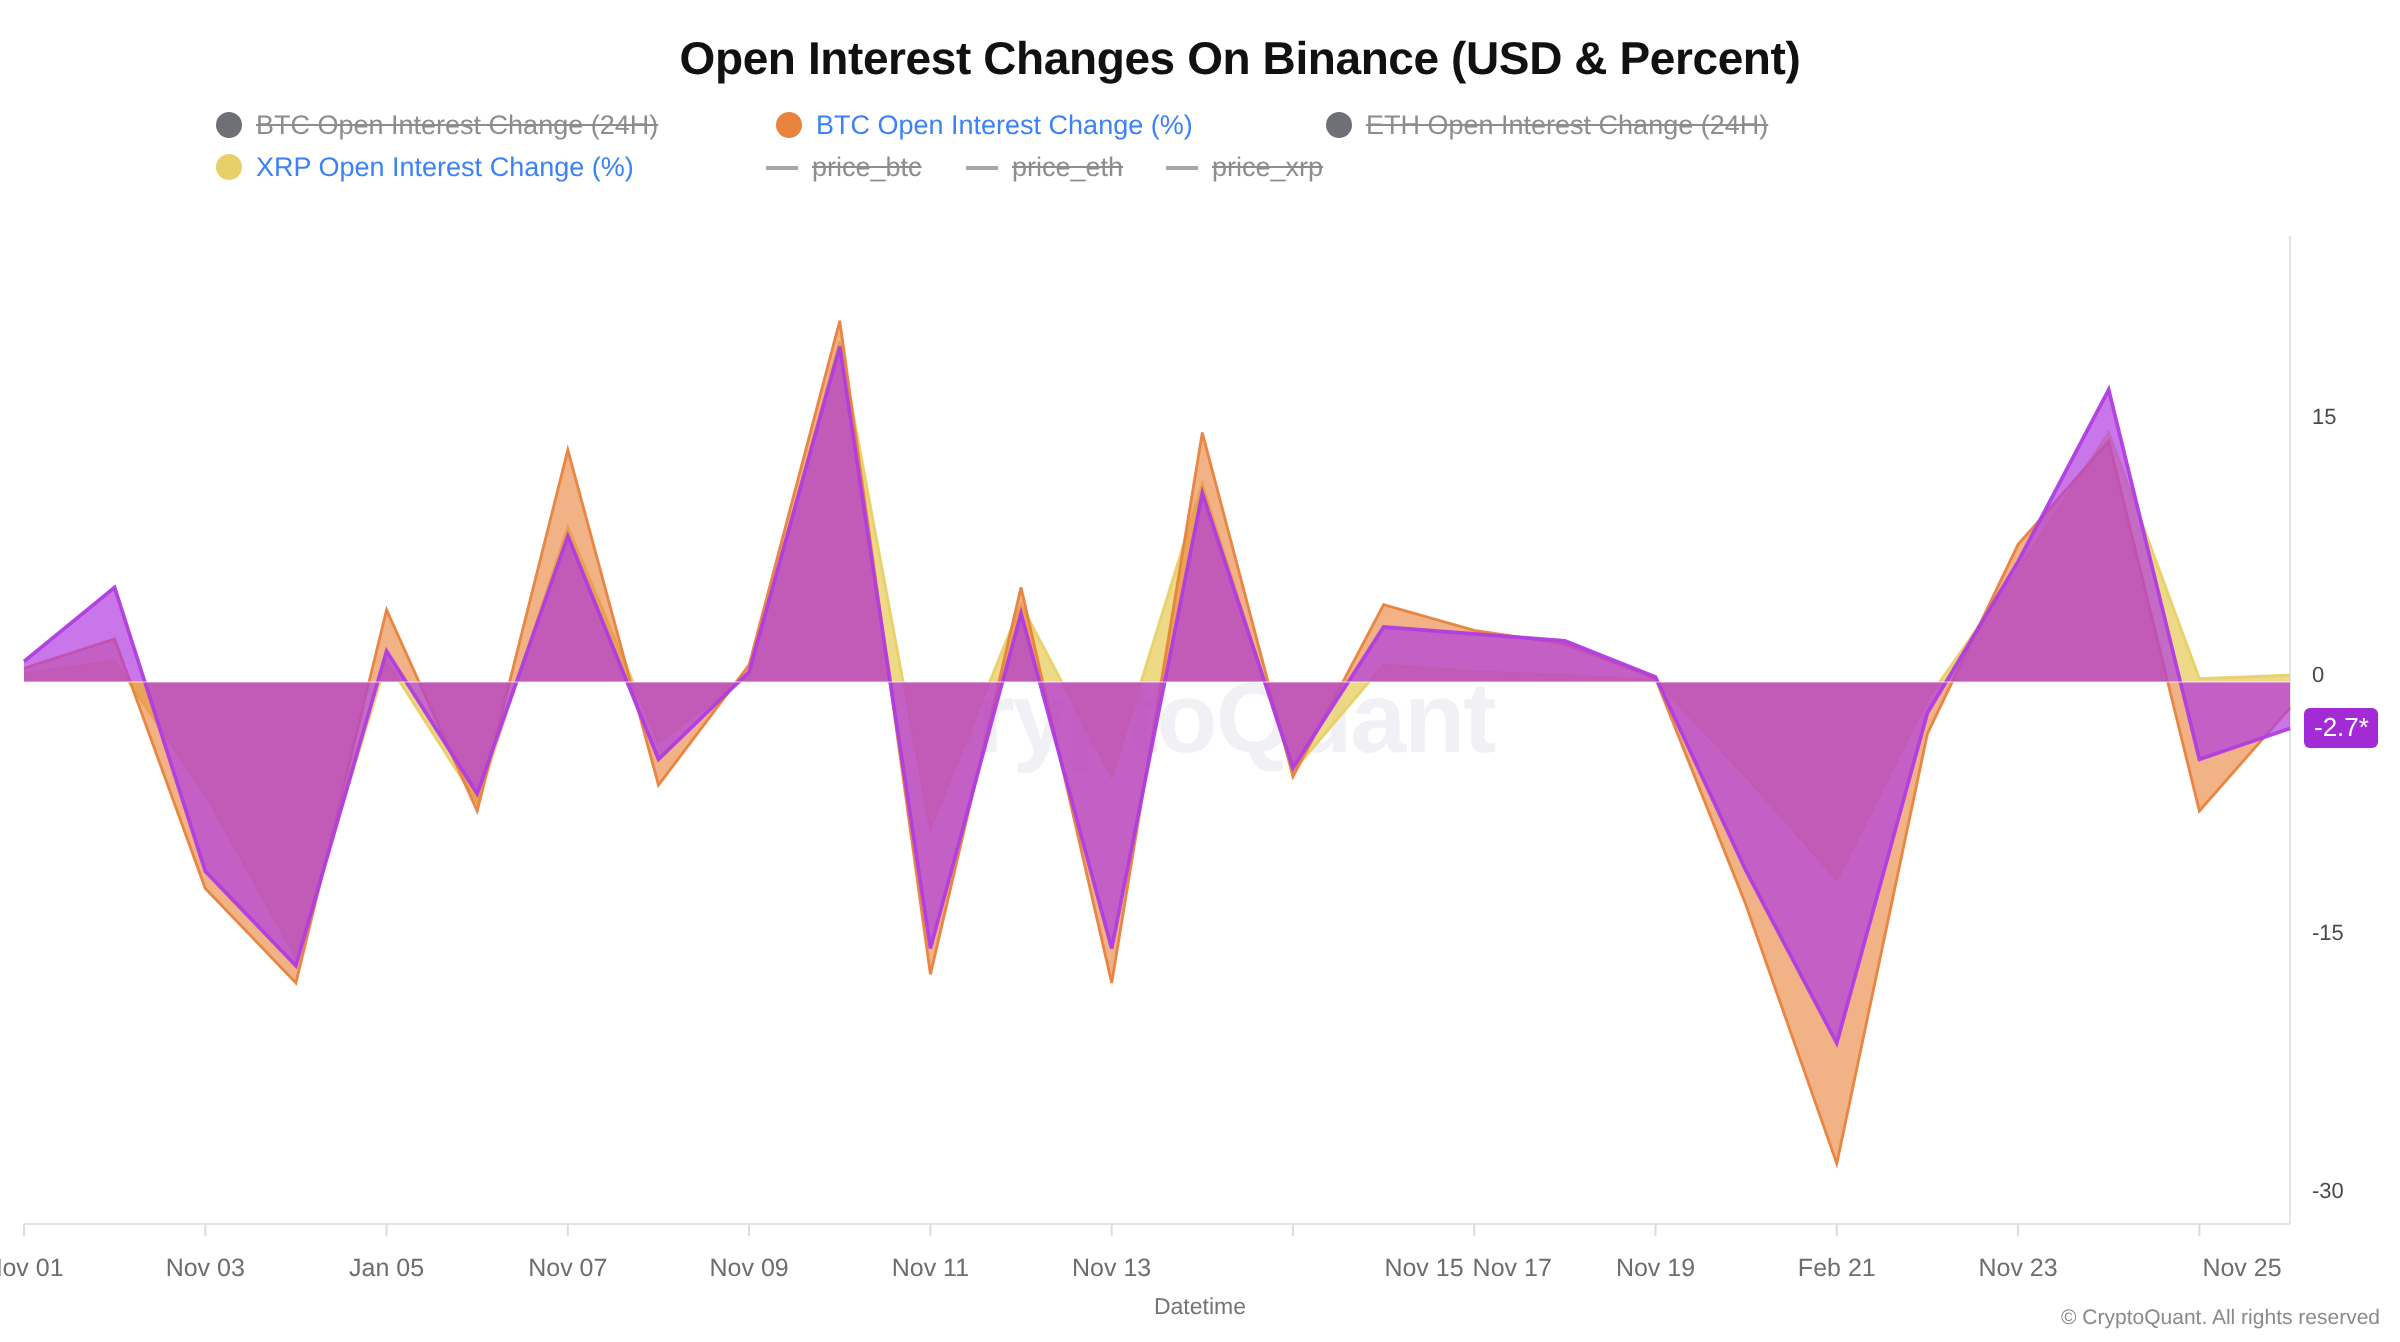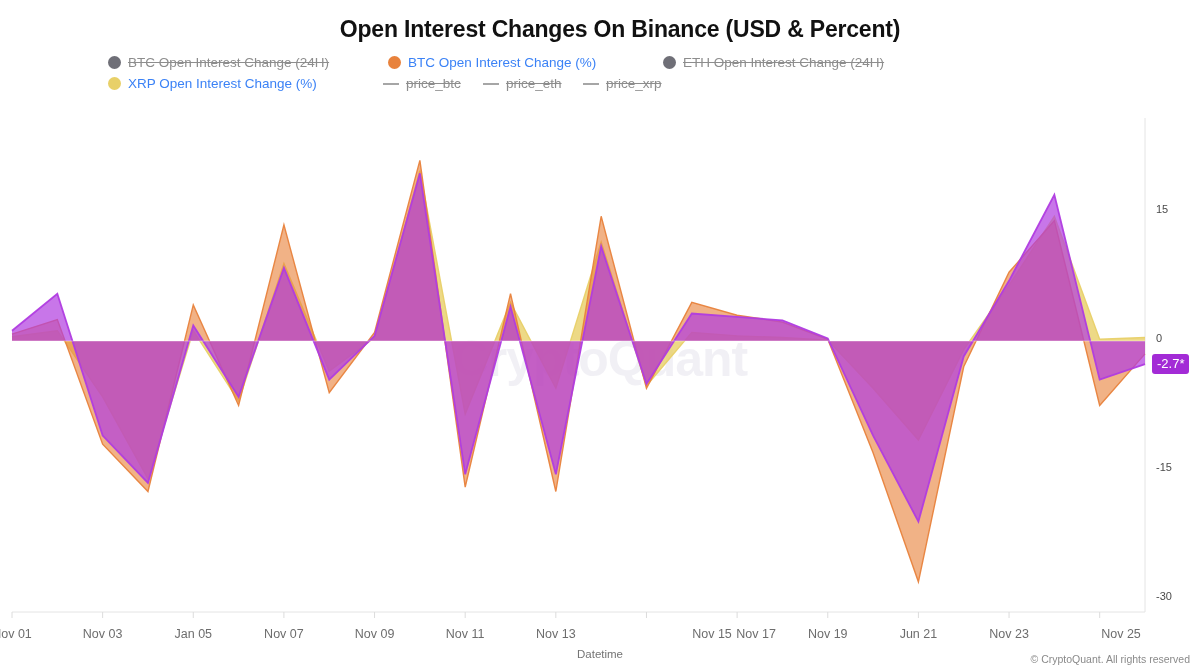--- a/index.html
+++ b/index.html
@@ -227,21 +227,21 @@
       <div class="xtick" style="left: 12px;">Nov 01</div>
       <div class="xtick" style="left: 102.64px;">Nov 03</div>
       <div class="xtick" style="left: 193.28px;">Jan 05</div>
       <div class="xtick" style="left: 283.92px;">Nov 07</div>
       <div class="xtick" style="left: 374.56px;">Nov 09</div>
       <div class="xtick" style="left: 465.2px;">Nov 11</div>
       <div class="xtick" style="left: 555.84px;">Nov 13</div>
       <div class="xtick" style="left: 668px; margin-left: 44px;">Nov 15</div>
       <div class="xtick" style="left: 737.12px; margin-left: 19px;">Nov 17</div>
       <div class="xtick" style="left: 827.76px;">Nov 19</div>
-      <div class="xtick" style="left: 918.4px;">Jun 21</div>
+      <div class="xtick" style="left: 918.4px;">Feb 21</div>
       <div class="xtick" style="left: 1009.04px;">Nov 23</div>
       <div class="xtick" style="left: 1121px;">Nov 25</div>
     </div>
 
   <div class="current-badge" id="current-badge" style="background: rgb(163, 43, 214); top: 354.22px;">-2.7*</div>
 
   <div class="axis-label" id="x-axis-title">Datetime</div>
 
   <div class="copyright">© CryptoQuant. All rights reserved</div>
 </div>

